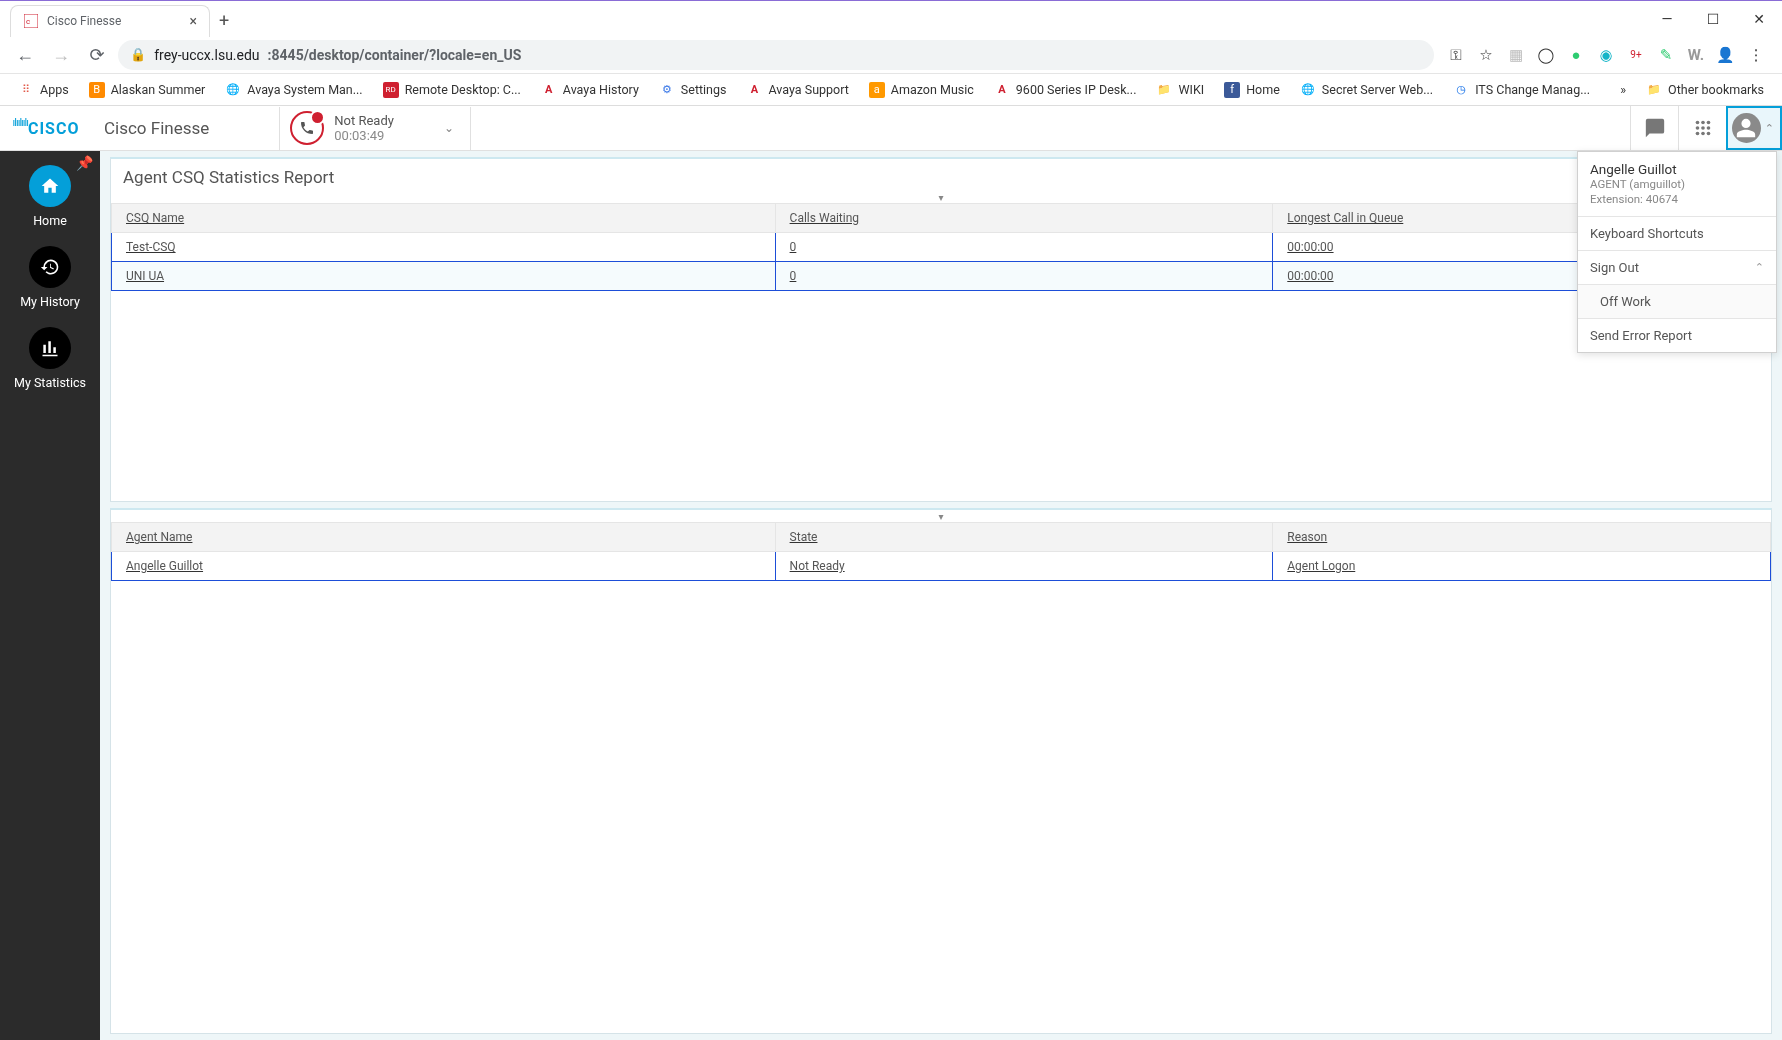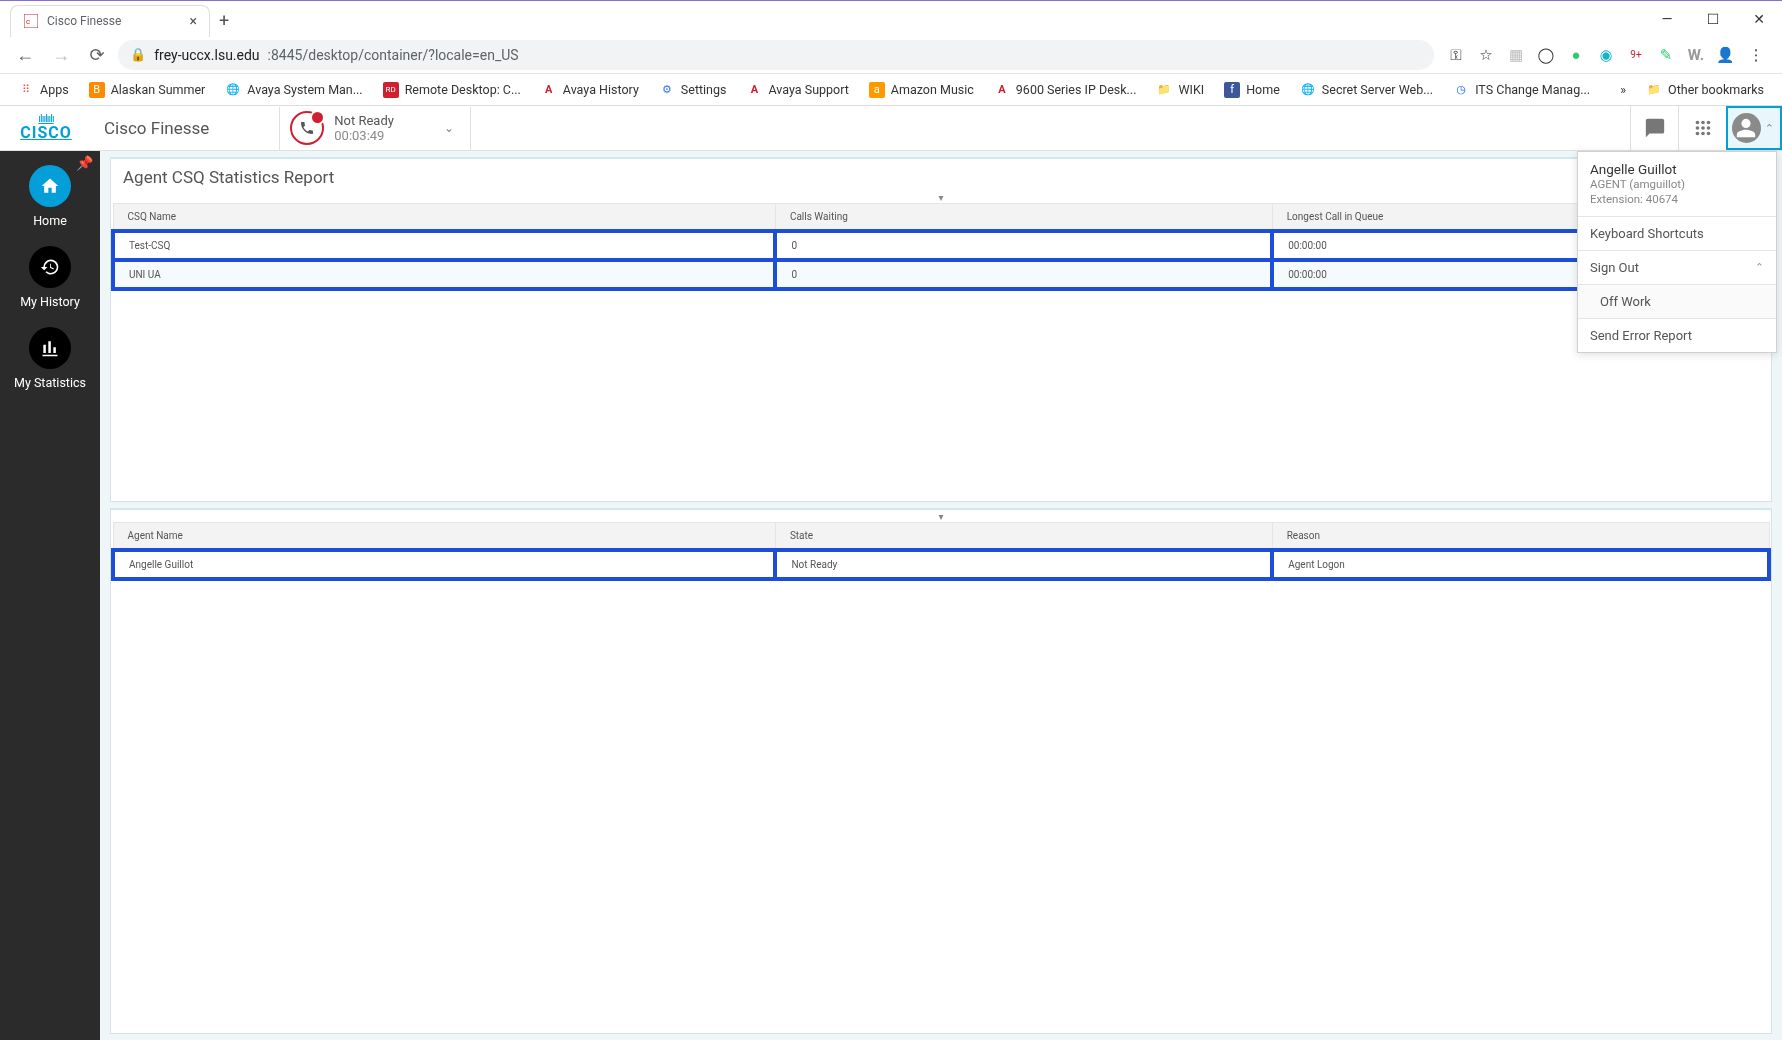--- a/index.html
+++ b/index.html
@@ -14,33 +14,33 @@
 .newtab { width:28px; height:28px; display:flex; align-items:center; justify-content:center; color:#555; font-size:18px; margin-top:4px;}
 .win-ctrls { margin-left:auto; display:flex; }
 .win-ctrls div { width:46px; height:36px; display:flex; align-items:center; justify-content:center; color:#333; font-size:14px;}
 
 
 .addr-row { height:38px; display:flex; align-items:center; padding:0 10px; gap:6px; border-bottom:1px solid #e5e5e5; }
 .nav-btn { width:30px; height:30px; display:flex; align-items:center; justify-content:center; color:#5f6368; font-size:18px; border-radius:50%;}
 .addr-bar { flex:1; height:30px; background:#f1f3f4; border-radius:15px; display:flex; align-items:center; padding:0 12px; gap:8px; font-size:14px; color:#202124;}
 .addr-bar .lock { color:#5f6368; font-size:13px;}
 .addr-bar .host { color:#202124;}
-.addr-bar .path { color:#5f6368;}
+.addr-bar .path { color:#5f6368;font-weight:bold;}
 .addr-icons { display:flex; gap:10px; align-items:center; padding:0 6px;}
 .addr-icons span { width:20px; height:20px; display:flex; align-items:center; justify-content:center; font-size:15px;}
 
 
 .bm-row { height:32px; display:flex; align-items:center; padding:0 10px; gap:4px; border-bottom:1px solid #ddd; font-size:12.5px; color:#333;}
 .bm { display:flex; align-items:center; gap:6px; padding:0 8px; height:26px;}
 .bm .ico { width:16px; height:16px; border-radius:2px; display:flex; align-items:center; justify-content:center; font-size:11px;}
 .bm-sep { margin-left:auto;}
 
 
 .app-hdr { height:45px; display:flex; align-items:center; border-bottom:1px solid #e0e0e0;}
-.cisco-logo { width:80px; display:flex; flex-direction:column; align-items:center; justify-content:center; color:#049fd9; padding-left:12px;text-decoration:underline;}
+.cisco-logo { width:80px; display:flex; flex-direction:row; justify-content:center; color:#049fd9; padding-left:12px;}
 .cisco-logo .bars { font-size:11px; letter-spacing:-1px; line-height:8px;}
 .cisco-logo .txt { font-size:16px; font-weight:700; letter-spacing:1px;}
 .app-title { font-size:17px; color:#555; padding-left:24px; padding-right:70px;}
 .state-chip { height:43px; border-left:1px solid #e0e0e0; border-right:1px solid #e0e0e0; display:flex; align-items:center; gap:10px; padding:0 16px 0 10px; position:relative;}
 .phone-ico { width:34px; height:34px; border:2px solid #cf2030; border-radius:50%; display:flex; align-items:center; justify-content:center; position:relative;}
 .phone-ico::after { content:""; width:11px; height:11px; background:#cf2030; border:2px solid #fff; border-radius:50%; position:absolute; top:-3px; right:-3px;}
 .state-chip .lbls { display:flex; flex-direction:column; line-height:15px;}
 .state-chip .lbls .s { font-size:13px; color:#555;}
 .state-chip .lbls .t { font-size:13px; color:#8a8a8a;}
 .state-chip .chev { margin-left:40px; color:#888; font-size:12px;}
@@ -58,23 +58,23 @@
 .side-ico.active { background:#049fd9;}
 
 .content { flex:1; background:#eef6f8; padding:6px 10px; display:flex; flex-direction:column; gap:6px; overflow:hidden;}
 .panel { background:#fff; border:1px solid #d5e3e8; border-top:2px solid #cde8f0; display:flex; flex-direction:column;}
 .panel.p1 { height:345px;}
 .panel.p2 { flex:1;}
 .panel-title-row { display:flex; align-items:center; padding:8px 12px 4px 12px;}
 .panel-title { font-size:17px; color:#555;}
 .popout { margin-left:auto; width:22px; height:22px; display:flex; align-items:center; justify-content:center;}
 .collapse-handle { height:12px; display:flex; align-items:center; justify-content:center; color:#888; font-size:10px;}
-table { width:100%; border-collapse:collapse; font-size:10px;}
+table { width:100%; border-collapse:collapse; font-size:12px;text-decoration:underline;}
 th { text-align:left; font-weight:400; background:#f3f3f3; color:#555; padding:7px 14px; border:1px solid #e5e5e5;}
-td { padding:7px 14px; border:4px solid #1d4ed8; color:#555;}
+td { padding:7px 14px; border:1px solid #1d4ed8; color:#555;}
 tbody tr:nth-child(even) td { background:#f5fbfd;}
 .tbl-wrap { overflow:auto; position:relative; flex:1;}
 
 
 .dropdown { position:absolute; top:151px; right:5px; width:200px; background:#fff; border:1px solid #d0d0d0; box-shadow:0 2px 8px rgba(0,0,0,.12); z-index:20; font-size:13px;}
 .dd-sec { padding:9px 12px; border-bottom:1px solid #e5e5e5;}
 .dd-header .nm { color:#333; font-size:13.5px;}
 .dd-header .rl,.dd-header .ex { color:#888; font-size:11.5px; line-height:15px;}
 .dd-item { padding:9px 12px; border-bottom:1px solid #e5e5e5; display:flex; align-items:center; color:#555;}
 .dd-item.sub { padding-left:22px; background:#fafafa;}

